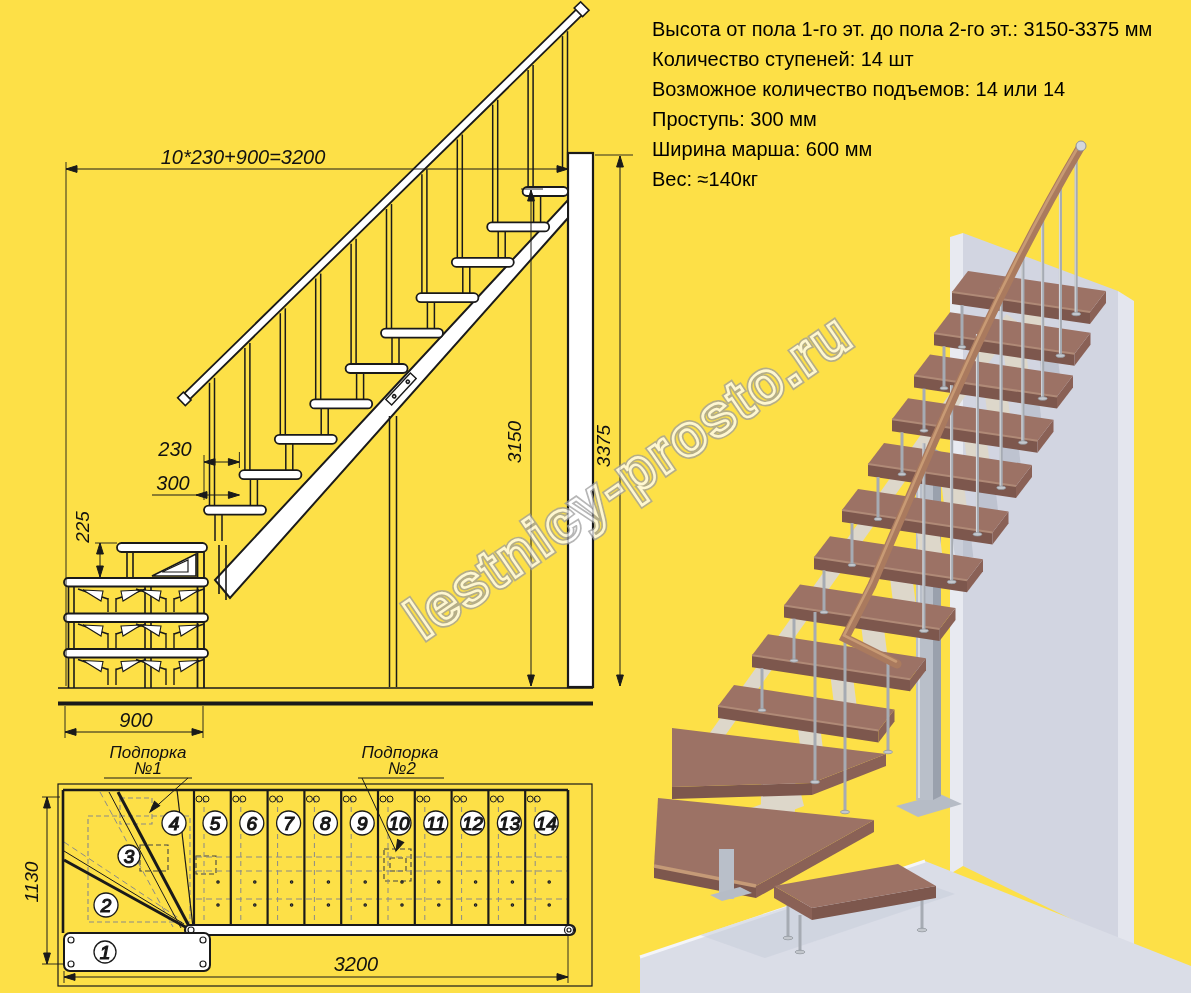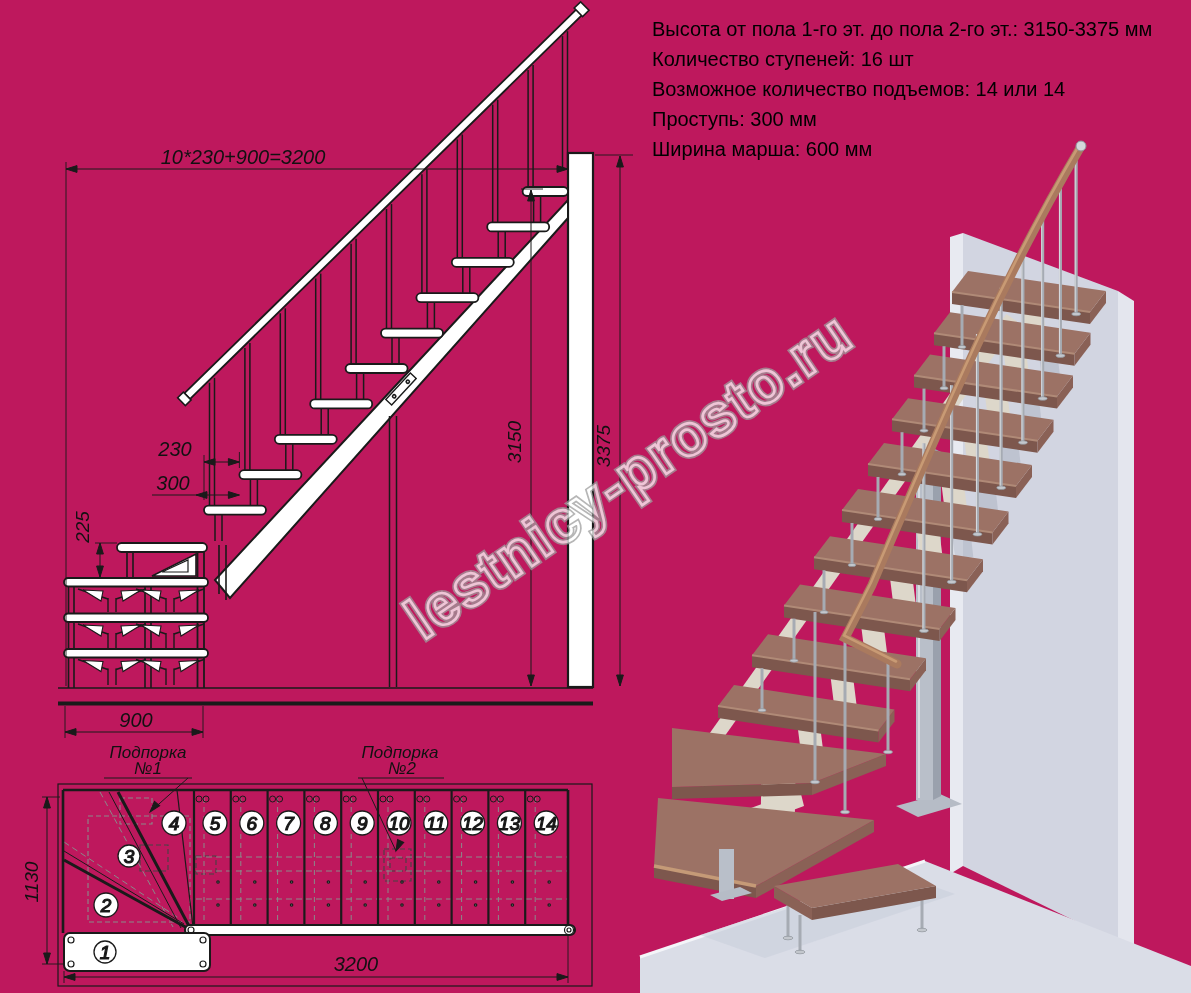--- a/index.html
+++ b/index.html
@@ -1,36 +1,37 @@
 <!DOCTYPE html>
 <html><head>
 <meta charset="utf-8">
 <style>
   html,body{margin:0;padding:0;background:#fff;}
-  #page{position:relative;width:1191px;height:993px;background:#be185d;overflow:hidden;
+  #page{position:relative;width:1191px;height:993px;background:#fde047;overflow:hidden;
         font-family:"Liberation Sans",sans-serif;}
   #specs{position:absolute;left:652px;top:14px;width:535px;font-size:20px;line-height:30px;
          color:#000;white-space:nowrap;}
   svg text{font-family:"Liberation Sans",sans-serif;}
   .dim{font-style:italic;font-size:20px;fill:#111;}
   .dimr{font-style:italic;font-size:19px;fill:#111;}
   .lbl{font-style:italic;font-size:17px;fill:#111;}
   .cnum{font-style:italic;font-size:19px;fill:#111;}
 </style>
 </head>
 <body>
 
 <div id="page">
 
   <div id="specs">
     <div>Высота от пола 1-го эт. до пола 2-го эт.: 3150-3375 мм</div>
-    <div>Количество ступеней: 16 шт</div>
+    <div>Количество ступеней: 14 шт</div>
     <div>Возможное количество подъемов: 14 или 14</div>
     <div>Проступь: 300 мм</div>
     <div>Ширина марша: 600 мм</div>
+    <div>Вес: ≈140кг</div>
   </div>
 
   <svg id="cv" width="1191" height="993" viewBox="0 0 1191 993" style="position:absolute;left:0;top:0">
 
     <g id="g3d">
         <polygon points="963,233 1118,291 1118,942 963,866" fill="#d2d5e1" opacity="1"></polygon>
         <polygon points="950,237 963,233 963,866 950,874" fill="#e8eaf1" opacity="1"></polygon>
         <polygon points="1118,291 1134,301 1134,948 1118,942" fill="#e4e6ee" opacity="1"></polygon>
         <polygon points="640,957 925,861 1191,966 1191,993 640,993" fill="#dadde7" opacity="1"></polygon>
         <line x1="640" y1="957" x2="925" y2="861" stroke="#f4f5f9" stroke-width="3"></line>

